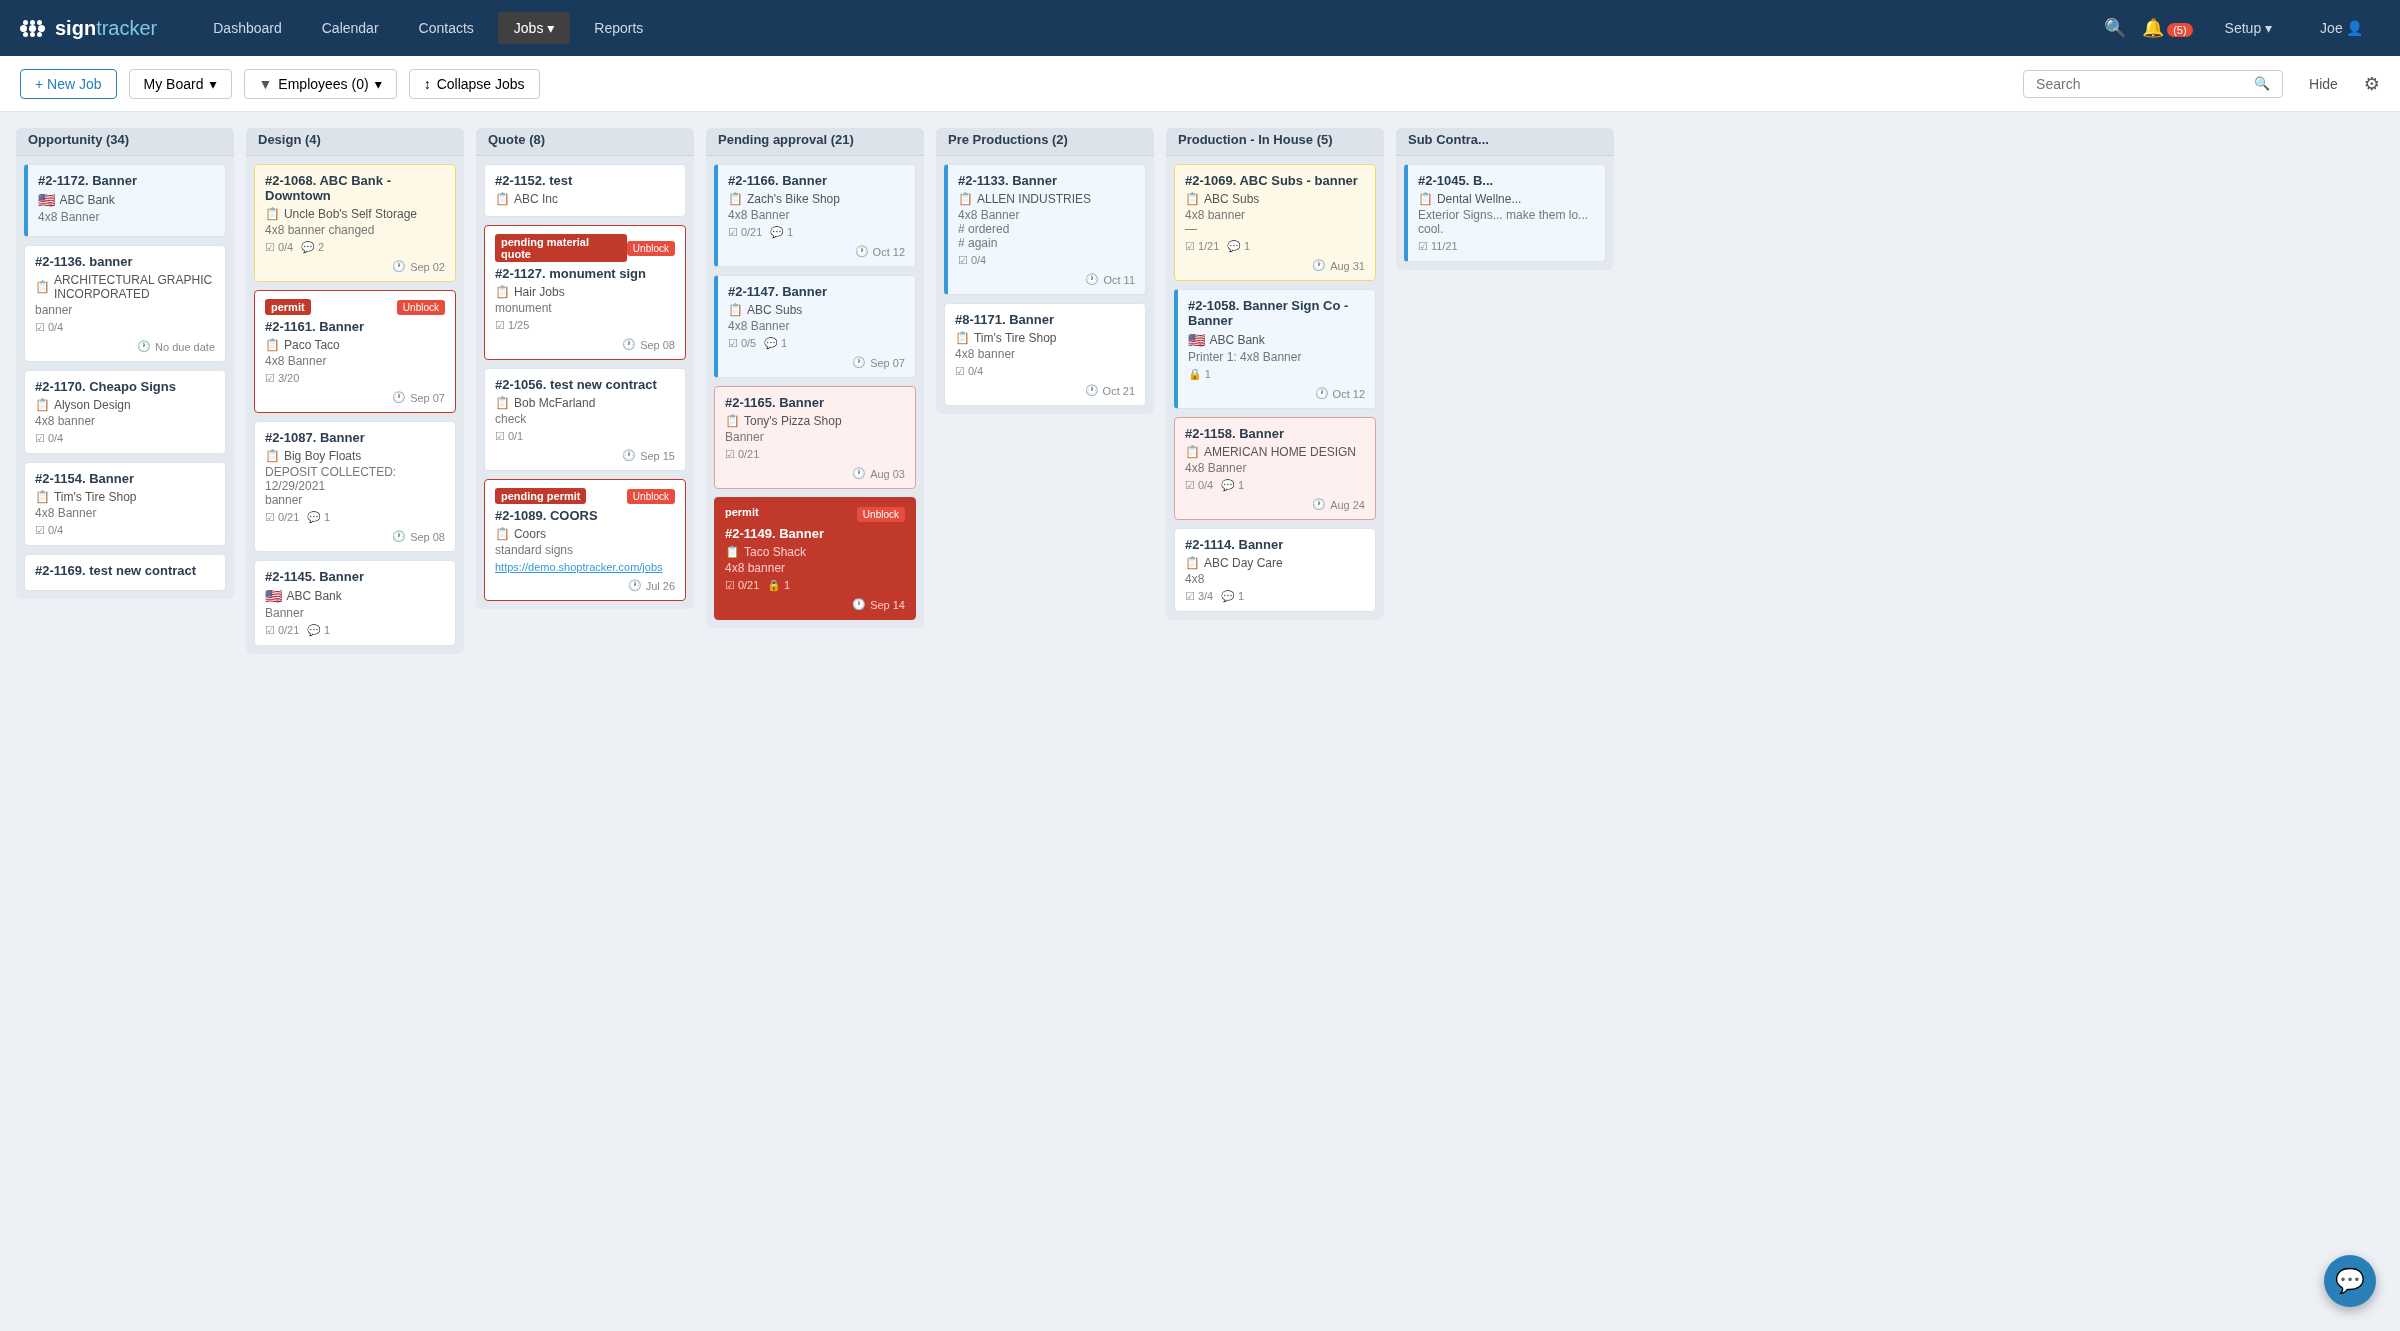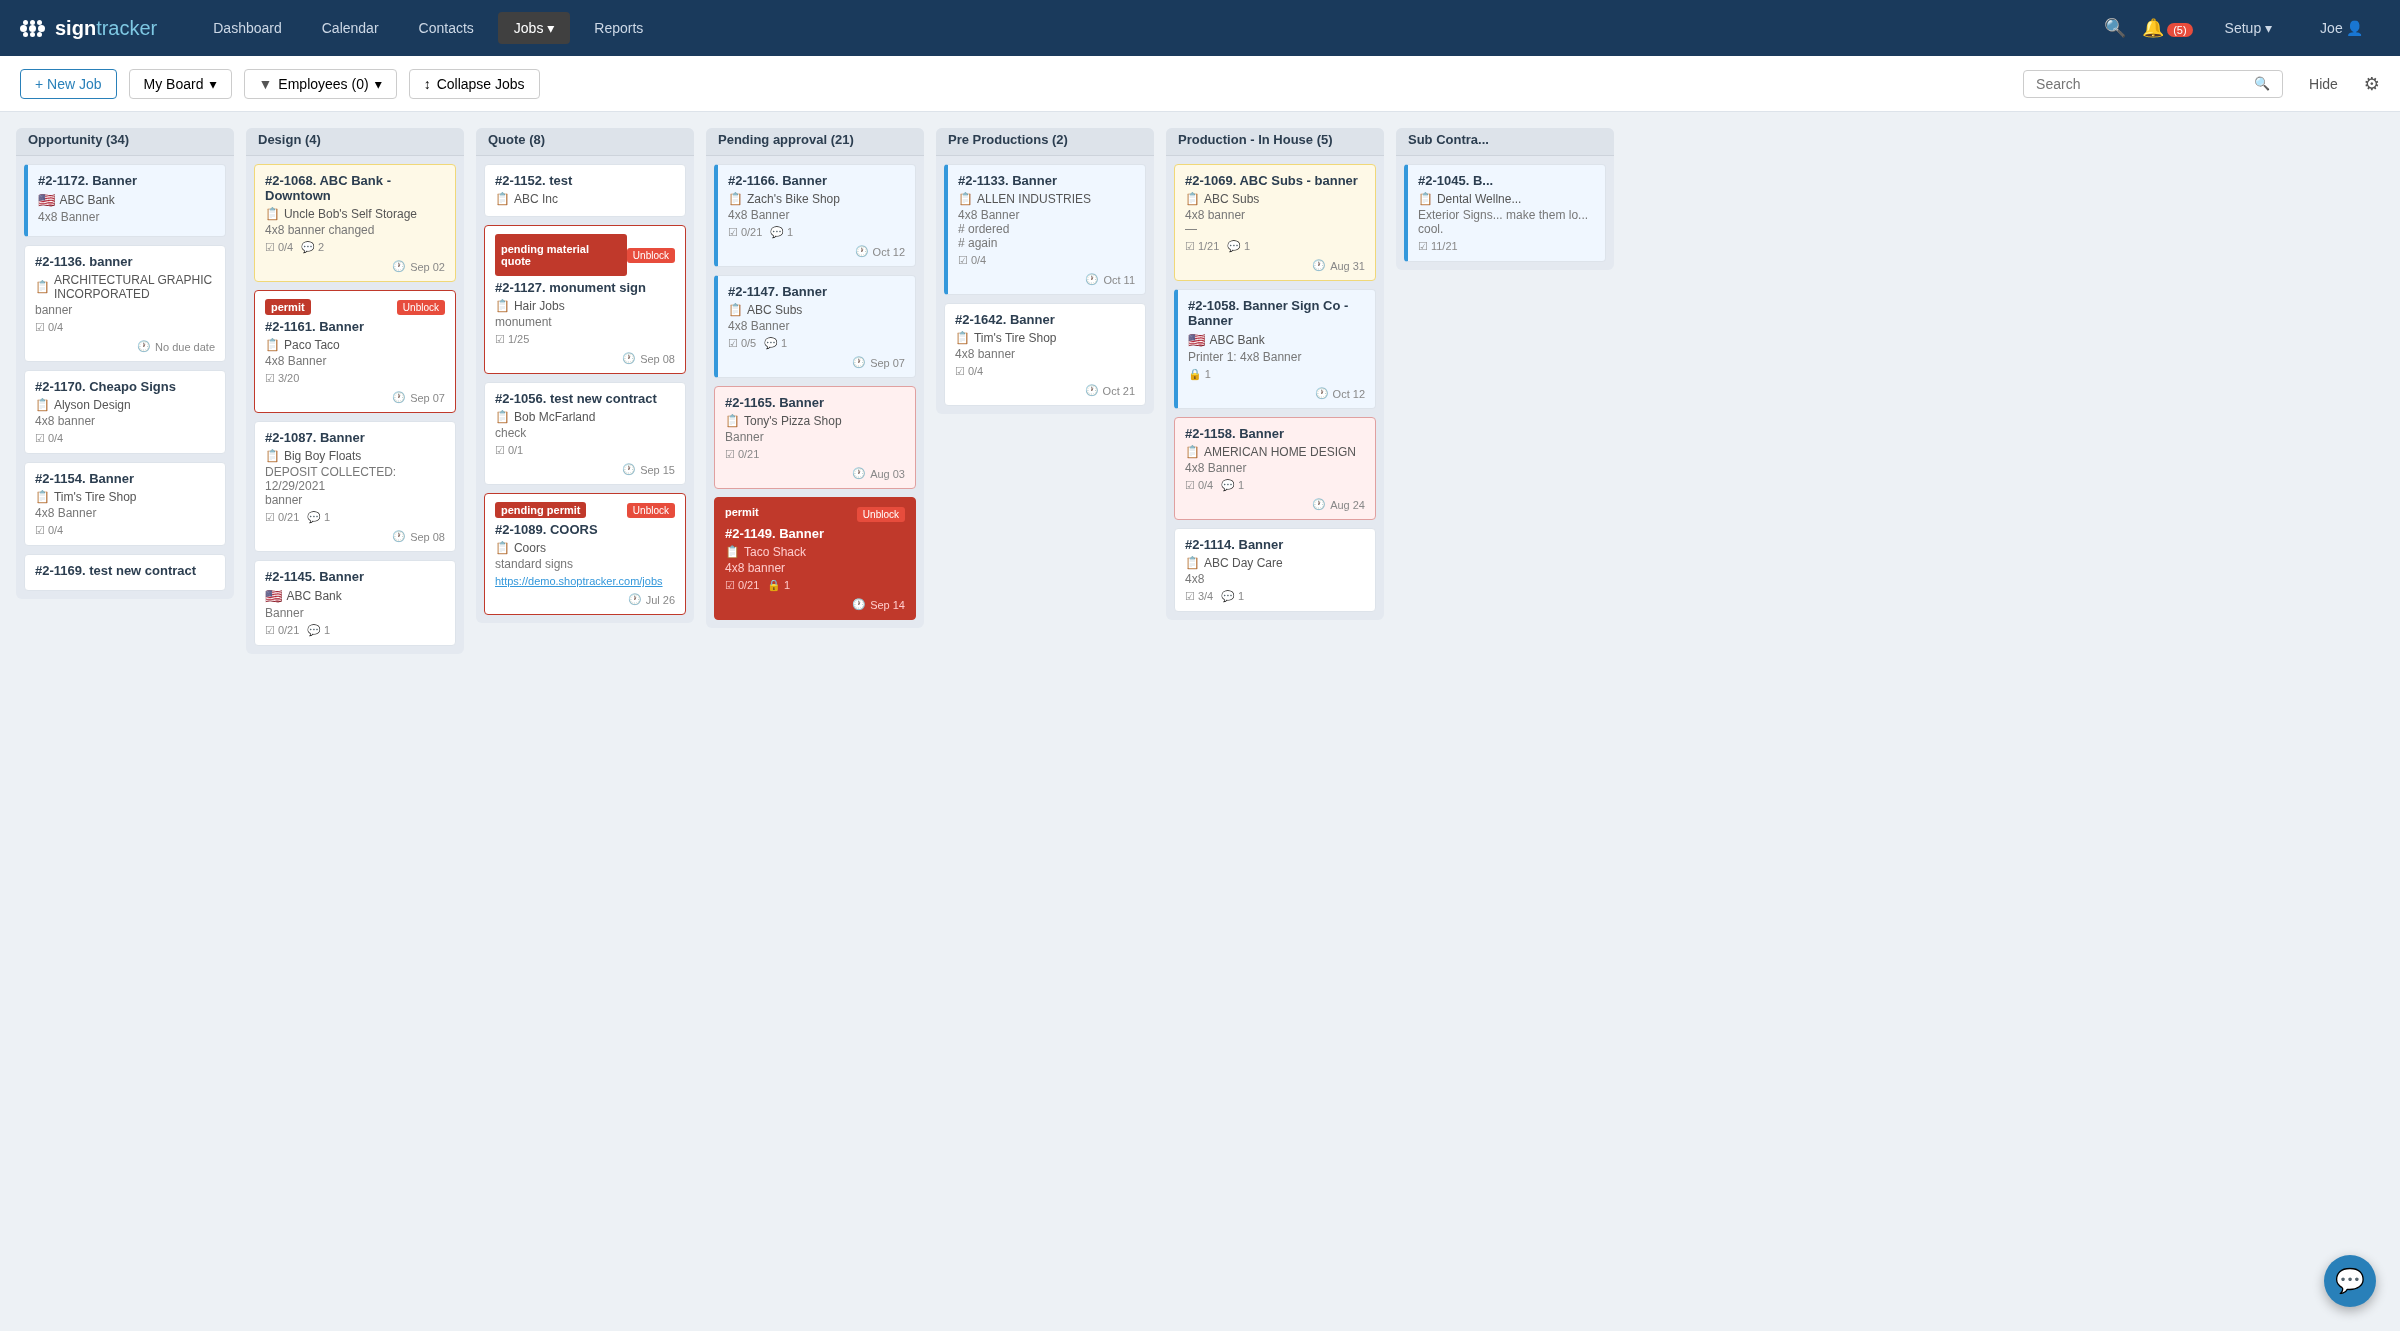--- a/index.html
+++ b/index.html
@@ -383,21 +383,21 @@
       <div class="column-cards scrollbar-col">
         <div class="card normal">
           <div class="card-title">#2-1152. test</div>
           <div style="display: flex; align-items: center; gap: 4px; margin-bottom: 2px;">
             <span style="font-size: 12px; color: rgb(136, 136, 136);">📋</span>
             <span class="card-company" style="margin: 0px;">ABC Inc</span>
           </div>
         </div>
         <div class="card red-header">
           <div style="display: flex; justify-content: space-between; align-items: center; margin-bottom: 4px;">
-            <span style="font-size: 11px; font-weight: 700; color: rgb(255, 255, 255); background: rgb(192, 57, 43); padding: 9px 6px; border-radius: 3px;">pending material quote</span>
+            <span style="font-size: 11px; font-weight: 700; color: rgb(255, 255, 255); background: rgb(192, 57, 43); padding: 2px 6px; border-radius: 3px;">pending material quote</span>
             <button class="unblock-btn" style="position: static;">Unblock</button>
           </div>
           <div class="card-title">#2-1127. monument sign</div>
           <div style="display: flex; align-items: center; gap: 4px; margin-bottom: 2px;">
             <span style="font-size: 12px; color: rgb(136, 136, 136);">📋</span>
             <span class="card-company" style="margin: 0px;">Hair Jobs</span>
           </div>
           <div class="card-type" style="white-space: pre-line;">monument</div>
           <div class="card-meta">
             <span class="meta-item">☑ 1/25</span>
@@ -527,21 +527,21 @@
 # again</div>
           <div class="card-meta">
             <span class="meta-item">☑ 0/4</span>
           </div>
           <div class="card-date">
             <span>🕐</span>
             <span>Oct 11</span>
           </div>
         </div>
         <div class="card normal">
-          <div class="card-title">#2-1642. Banner</div>
+          <div class="card-title">#8-1171. Banner</div>
           <div style="display: flex; align-items: center; gap: 4px; margin-bottom: 2px;">
             <span style="font-size: 12px; color: rgb(136, 136, 136);">📋</span>
             <span class="card-company" style="margin: 0px;">Tim's Tire Shop</span>
           </div>
           <div class="card-type" style="white-space: pre-line;">4x8 banner</div>
           <div class="card-meta">
             <span class="meta-item">☑ 0/4</span>
           </div>
           <div class="card-date">
             <span>🕐</span>

